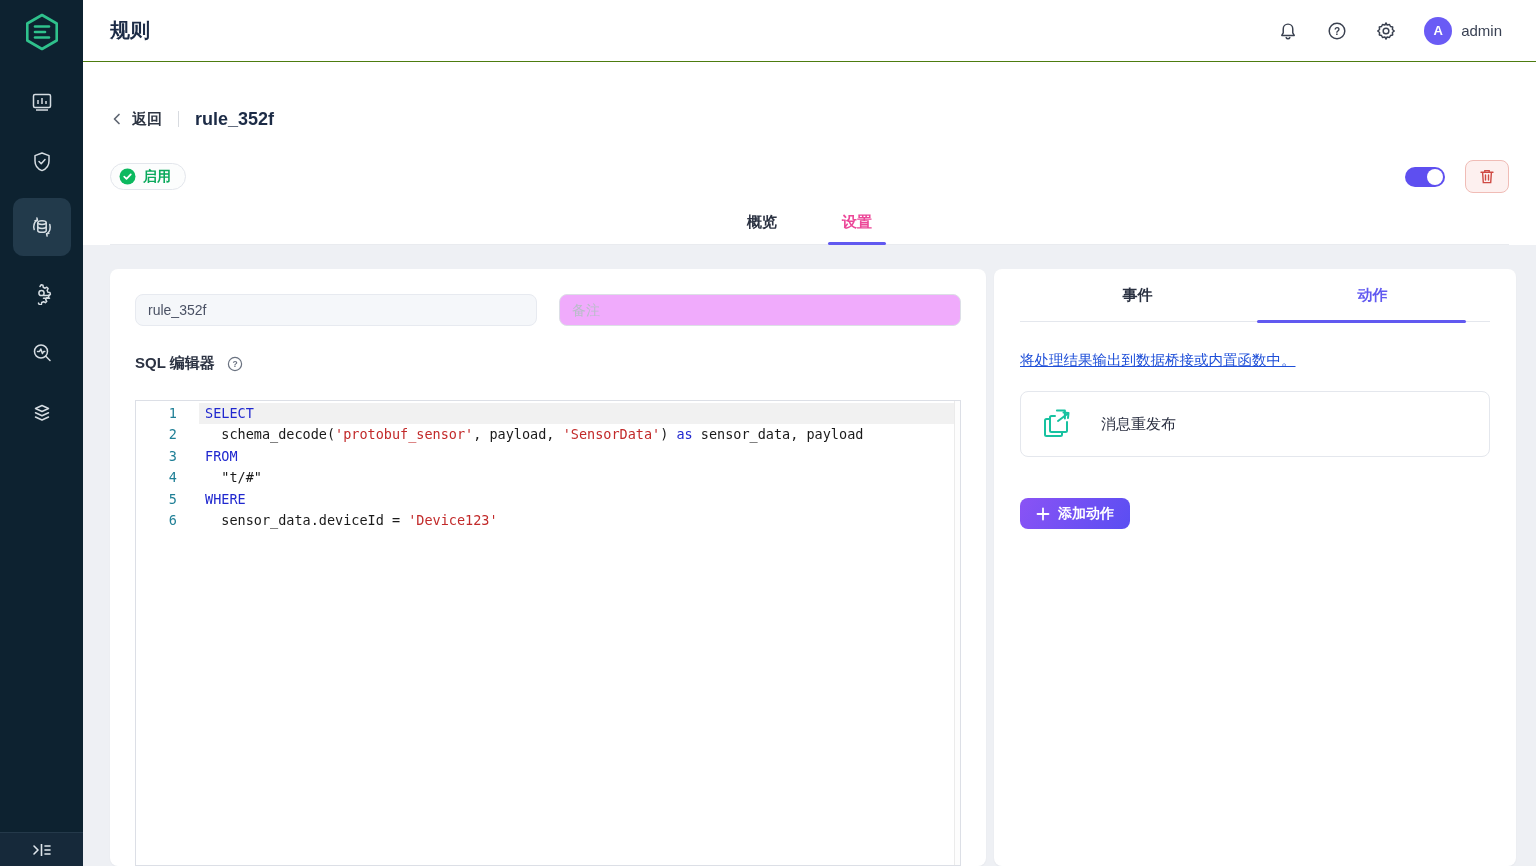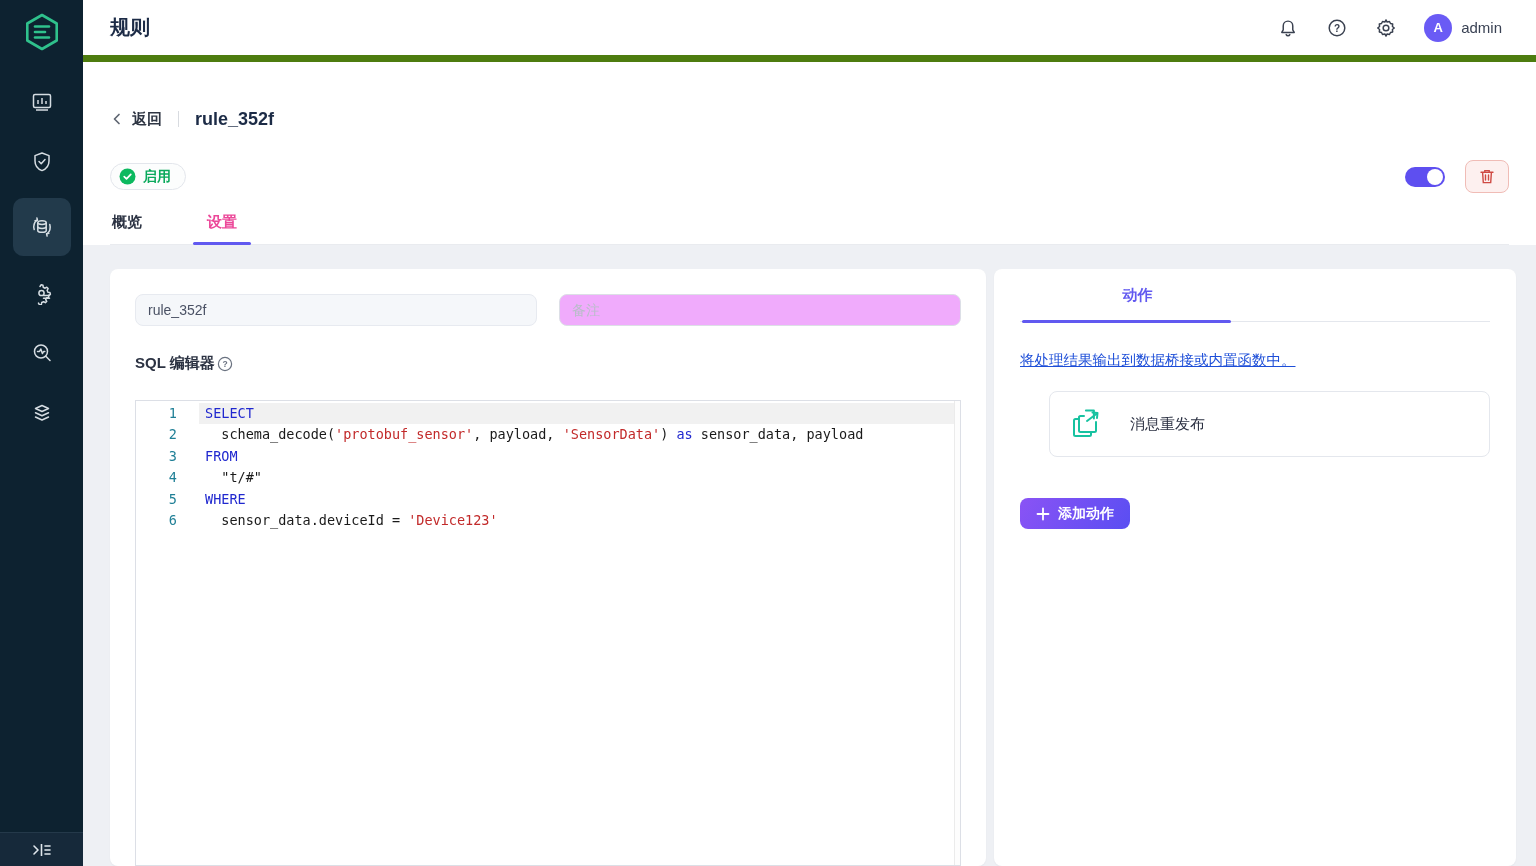--- a/index.html
+++ b/index.html
@@ -27,21 +27,21 @@
     position:absolute; bottom:0; left:0; width:100%; height:34px;
     background:#16293a; border-top:1px solid #24394a;
     display:flex; align-items:center; justify-content:center; cursor:pointer;
   }
 
   
   .main { flex:1; display:flex; flex-direction:column; background:#fff; }
 
   .topbar {
     height:62px; min-height:62px; display:flex; align-items:center;
-    padding:0 34px 0 27px; border-bottom:7px solid #4d7c0f; background:#fff;
+    padding:0 34px 0 27px; border-bottom:1px solid #4d7c0f; background:#fff;
   }
   .topbar-title { font-size:20px; font-weight:bold; color:#1c2b46; }
   .topbar-right { margin-left:auto; display:flex; align-items:center; gap:27px; }
   .tb-icon { width:22px; height:22px; display:flex; align-items:center; justify-content:center; cursor:pointer; }
   .user { display:flex; align-items:center; gap:9px; cursor:pointer; }
   .avatar {
     width:28px; height:28px; border-radius:50%; background:#6a5bf5; color:#fff;
     font-size:13px; font-weight:bold; display:flex; align-items:center; justify-content:center;
   }
   .user-name { font-size:15px; color:#3a4254; }
@@ -65,21 +65,21 @@
     width:40px; height:20px; border-radius:10px; background:#5e4ff0; position:relative; cursor:pointer;
   }
   .toggle-knob {
     position:absolute; top:2px; right:2px; width:16px; height:16px; border-radius:50%; background:#fff;
   }
   .delete-btn {
     width:44px; height:33px; border-radius:8px; background:#fdf0ef; border:1px solid #f0bcb6;
     display:flex; align-items:center; justify-content:center; cursor:pointer;
   }
 
-  .page-tabs { margin-top:20px; display:flex; gap:61px; border-bottom:1px solid #e9ebef; }
+  .page-tabs { margin-top:20px; display:flex; gap:61px; border-bottom:1px solid #e9ebef;justify-content:center; }
   .page-tab { padding:0 2px 12px 2px; font-size:15px; font-weight:600; color:#2b3242; cursor:pointer; position:relative; }
   .page-tab.active { color:#ec4899; }
   .page-tab.active::after {
     content:""; position:absolute; left:-12px; right:-12px; bottom:-1px; height:3px;
     background:#6159f0; border-radius:2px;
   }
 
   
   .work-area {
     flex:1; background:#eef0f4; display:flex; gap:8px; padding:24px 20px 0 27px; overflow:hidden;
@@ -91,21 +91,21 @@
   
   .inputs-row { display:flex; gap:22px; }
   .text-input {
     flex:1; height:32px; border-radius:8px; border:1px solid #dcdfe6; background:#f0abfc;
     padding:0 12px; font-size:14px; color:#39404f; outline:none;
     font-family:"Liberation Sans","DejaVu Sans",sans-serif;
   }
   .text-input::placeholder { color:#b8bdc8; }
   .text-input.readonly { background:#f5f7fa; border-color:#e7eaf0; color:#4a5164; }
 
-  .sql-label-row { margin-top:28px; display:flex; align-items:center; gap:2px; }
+  .sql-label-row { margin-top:28px; display:flex; align-items:center; gap:12px; }
   .sql-label { font-size:15px; font-weight:600; color:#2b3242; }
   .hint-row { margin-top:17px; font-size:14px; color:#3c4257; }
   .hint-link { color:#6062f0; cursor:pointer; }
 
   
   .editor {
     margin-top:27px; flex:1; border:1px solid #dcdfe6; background:#fff;
     position:relative; overflow:hidden; font-family:"DejaVu Sans Mono","Liberation Mono",monospace;
     font-size:13.5px; padding-top:2px;
   }
@@ -128,21 +128,21 @@
     font-size:15px; font-weight:600; color:#2b3242; cursor:pointer; position:relative;
   }
   .panel-tab.active { color:#6159f0; }
   .panel-tab.active::after {
     content:""; position:absolute; left:2px; right:24px; bottom:-2px; height:3px;
     background:#6159f0; border-radius:2px;
   }
   .panel-desc { margin-top:29px; font-size:14.5px; color:#1d4ed8;text-decoration:underline; }
   .action-card {
     margin-top:21px; height:66px; border:1px solid #e4e7ed; border-radius:8px;
-    display:flex; align-items:center; padding:0 18px; cursor:pointer; background:#fff;margin-left:29px;
+    display:flex; align-items:center; padding:0 18px; cursor:pointer; background:#fff;
   }
   .action-card-label { margin-left:26px; font-size:15px; color:#2b3042; }
   .add-action-btn {
     margin-top:41px; height:31px; padding:0 16px; border:none; border-radius:8px;
     background:linear-gradient(120deg,#8a53f5 0%,#5a4ef2 100%);
     color:#fff; font-size:14px; font-weight:600; display:inline-flex; align-items:center; gap:8px;
     cursor:pointer; font-family:"Liberation Sans","DejaVu Sans",sans-serif;
   }
 </style>
 </head>
@@ -335,20 +335,21 @@
           <div class="code-line">
             <span class="gutter">6</span>
             <span class="line-content"><span>  sensor_data.deviceId = </span><span class="tok-str">'Device123'</span></span>
           </div>
           <div class="editor-scrollbar"></div>
         </div>
       </section>
 
       <section class="card right-card">
         <div class="panel-tabs">
+          <div class="panel-tab">事件</div>
           <div class="panel-tab active">动作</div>
         </div>
 
         <div class="panel-desc">将处理结果输出到数据桥接或内置函数中。</div>
 
         <div class="action-card">
           <svg width="36" height="36" viewBox="0 0 36 36" fill="none" stroke="#17c2a0" stroke-width="2">
             <path d="M10 13 H7.5 C6.7 13 6 13.7 6 14.5 V28.5 C6 29.3 6.7 30 7.5 30 H21.5 C22.3 30 23 29.3 23 28.5 V26" stroke-linecap="round"></path>
             <path d="M11 11.5 C11 10.7 11.7 10 12.5 10 H16" stroke-linecap="round"></path>
             <path d="M11 11.5 V24.5 C11 25.3 11.7 26 12.5 26 H26.5 C27.3 26 28 25.3 28 24.5 V16" stroke-linecap="round"></path>

